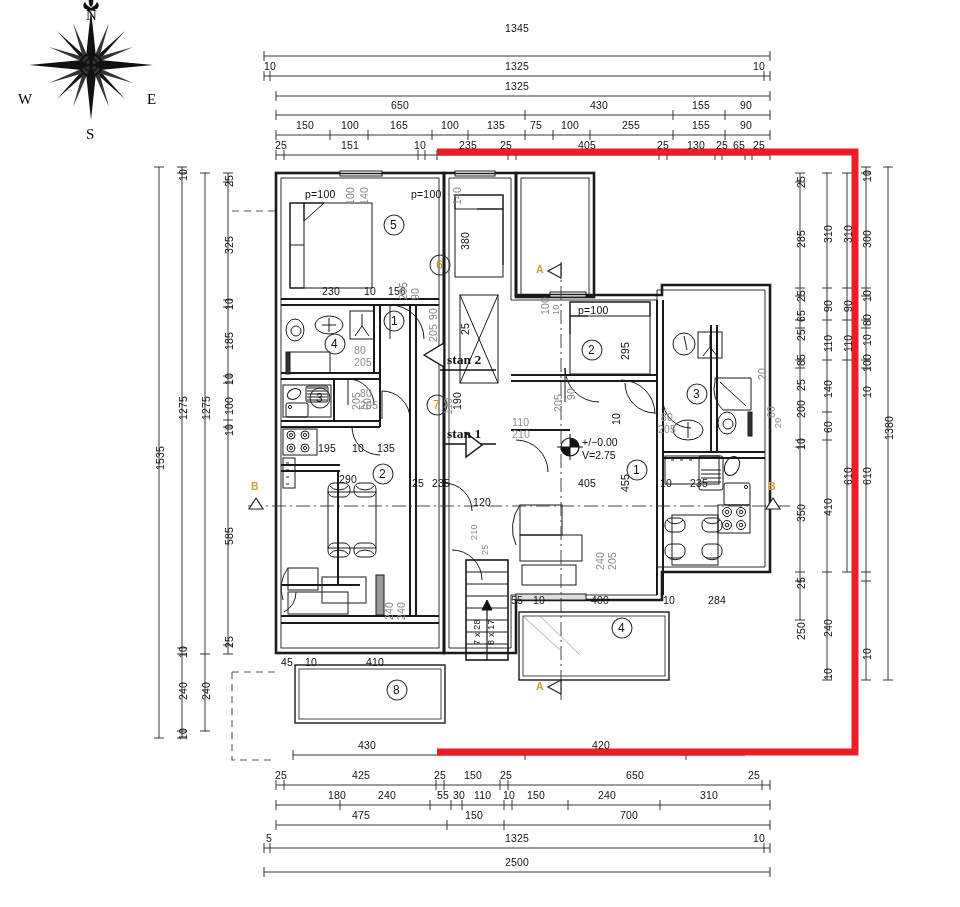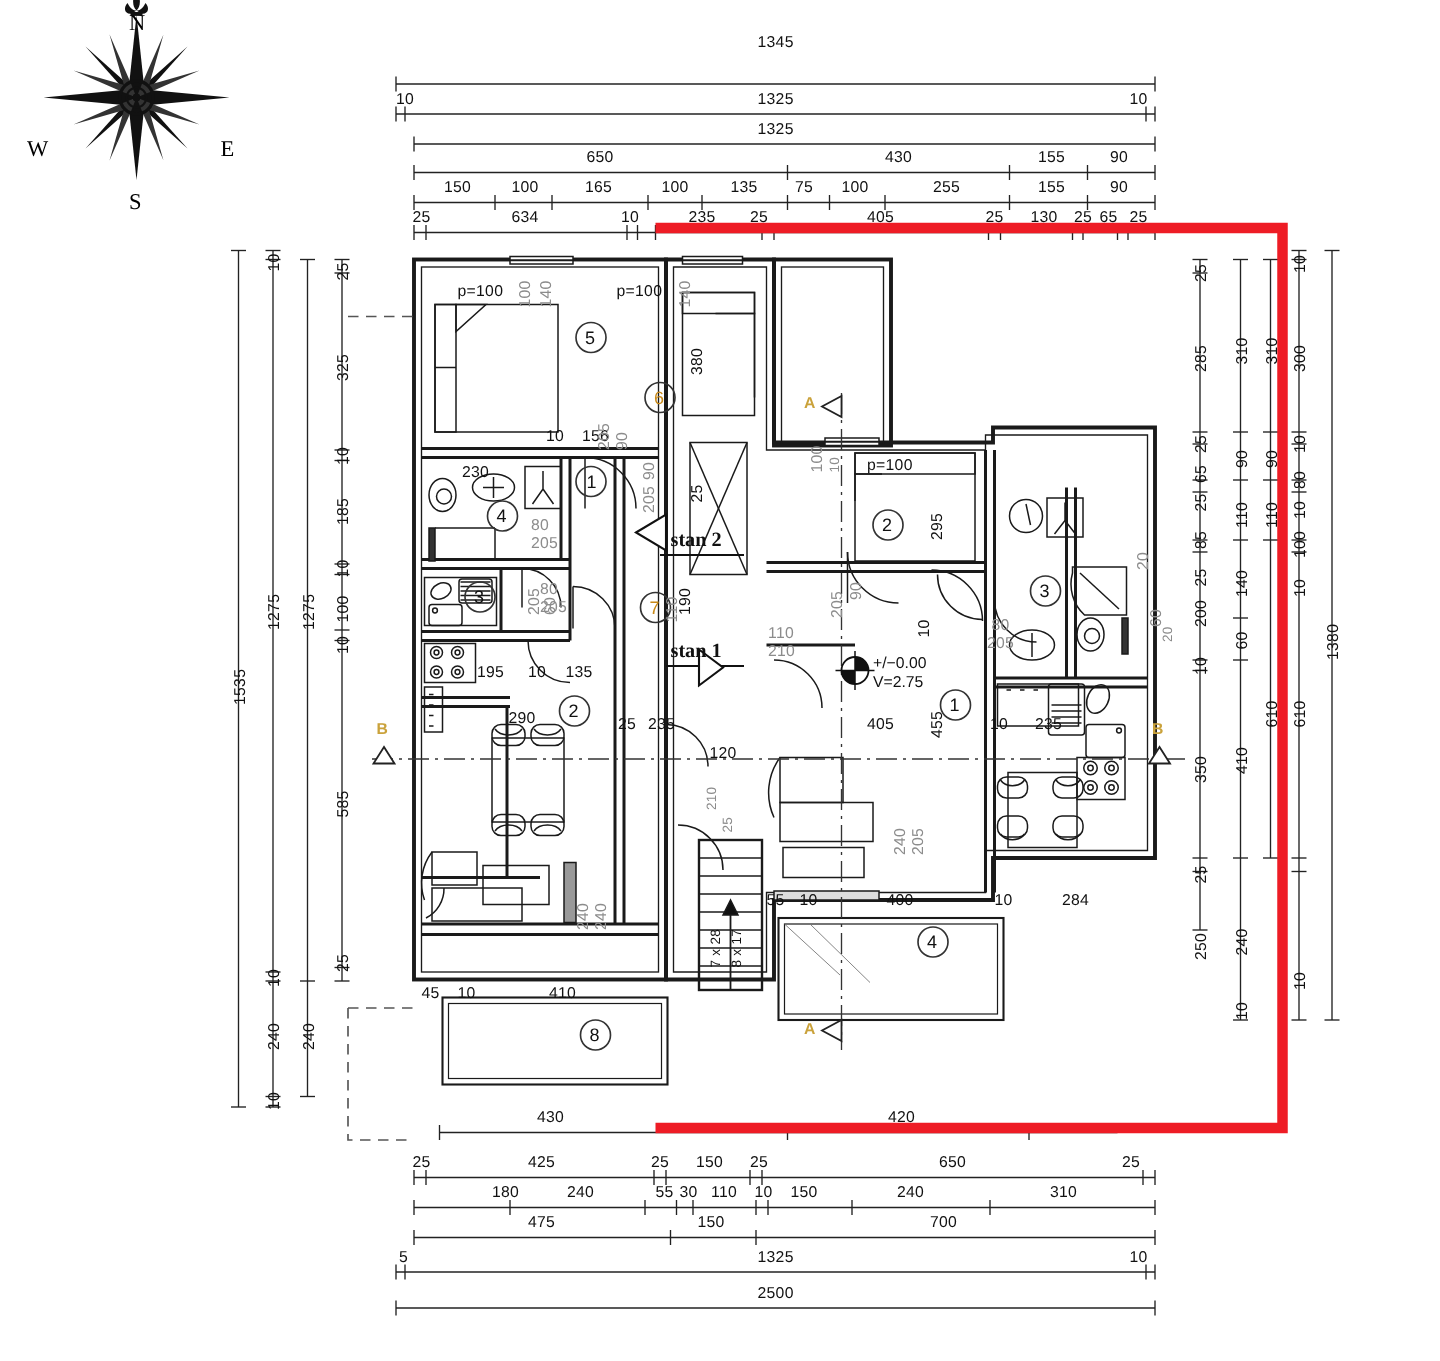--- a/index.html
+++ b/index.html
@@ -539,21 +539,21 @@
 <div class="lbl dim" style="left:390px;top:120px;">165</div>
 <div class="lbl dim" style="left:441px;top:120px;">100</div>
 <div class="lbl dim" style="left:487px;top:120px;">135</div>
 <div class="lbl dim" style="left:530px;top:120px;">75</div>
 <div class="lbl dim" style="left:561px;top:120px;">100</div>
 <div class="lbl dim" style="left:622px;top:120px;">255</div>
 <div class="lbl dim" style="left:692px;top:120px;">155</div>
 <div class="lbl dim" style="left:740px;top:120px;">90</div>
 
 <div class="lbl dim" style="left:275px;top:140px;">25</div>
-<div class="lbl dim" style="left:341px;top:140px;">634</div>
+<div class="lbl dim" style="left:341px;top:140px;">151</div>
 <div class="lbl dim" style="left:414px;top:140px;">10</div>
 <div class="lbl dim" style="left:459px;top:140px;">235</div>
 <div class="lbl dim" style="left:500px;top:140px;">25</div>
 <div class="lbl dim" style="left:578px;top:140px;">405</div>
 <div class="lbl dim" style="left:657px;top:140px;">25</div>
 <div class="lbl dim" style="left:687px;top:140px;">130</div>
 <div class="lbl dim" style="left:716px;top:140px;">25</div>
 <div class="lbl dim" style="left:733px;top:140px;">65</div>
 <div class="lbl dim" style="left:753px;top:140px;">25</div>
 
@@ -647,21 +647,21 @@
 <div class="lbl dimv" style="left:884px;top:440px;transform:rotate(-90deg);">1380</div>
 
 <div class="lbl dim" style="left:305px;top:189px;">p=100</div>
 <div class="lbl dim" style="left:411px;top:189px;">p=100</div>
 <div class="lbl dim" style="left:578px;top:305px;">p=100</div>
 
 <div class="lbl dimv" style="left:345px;top:205px;transform:rotate(-90deg);color:#8c8c8c;">100</div>
 <div class="lbl dimv" style="left:359px;top:205px;transform:rotate(-90deg);color:#8c8c8c;">140</div>
 <div class="lbl dimv" style="left:452px;top:205px;transform:rotate(-90deg);color:#8c8c8c;">140</div>
 
-<div class="lbl dim" style="left:308px;top:286px;margin-top:24px;">230</div>
+<div class="lbl dim" style="left:322px;top:286px;">230</div>
 <div class="lbl dim" style="left:364px;top:286px;">10</div>
 <div class="lbl dim" style="left:388px;top:286px;">156</div>
 
 <div class="lbl dimv" style="left:398px;top:300px;transform:rotate(-90deg);color:#8c8c8c;">205</div>
 <div class="lbl dimv" style="left:410px;top:300px;transform:rotate(-90deg);color:#8c8c8c;">90</div>
 <div class="lbl dimv" style="left:428px;top:320px;transform:rotate(-90deg);color:#8c8c8c;">90</div>
 <div class="lbl dimv" style="left:428px;top:342px;transform:rotate(-90deg);color:#8c8c8c;">205</div>
 
 <div class="lbl dim" style="left:354px;top:345px;color:#8c8c8c;">80</div>
 <div class="lbl dim" style="left:354px;top:357px;color:#8c8c8c;">205</div>

